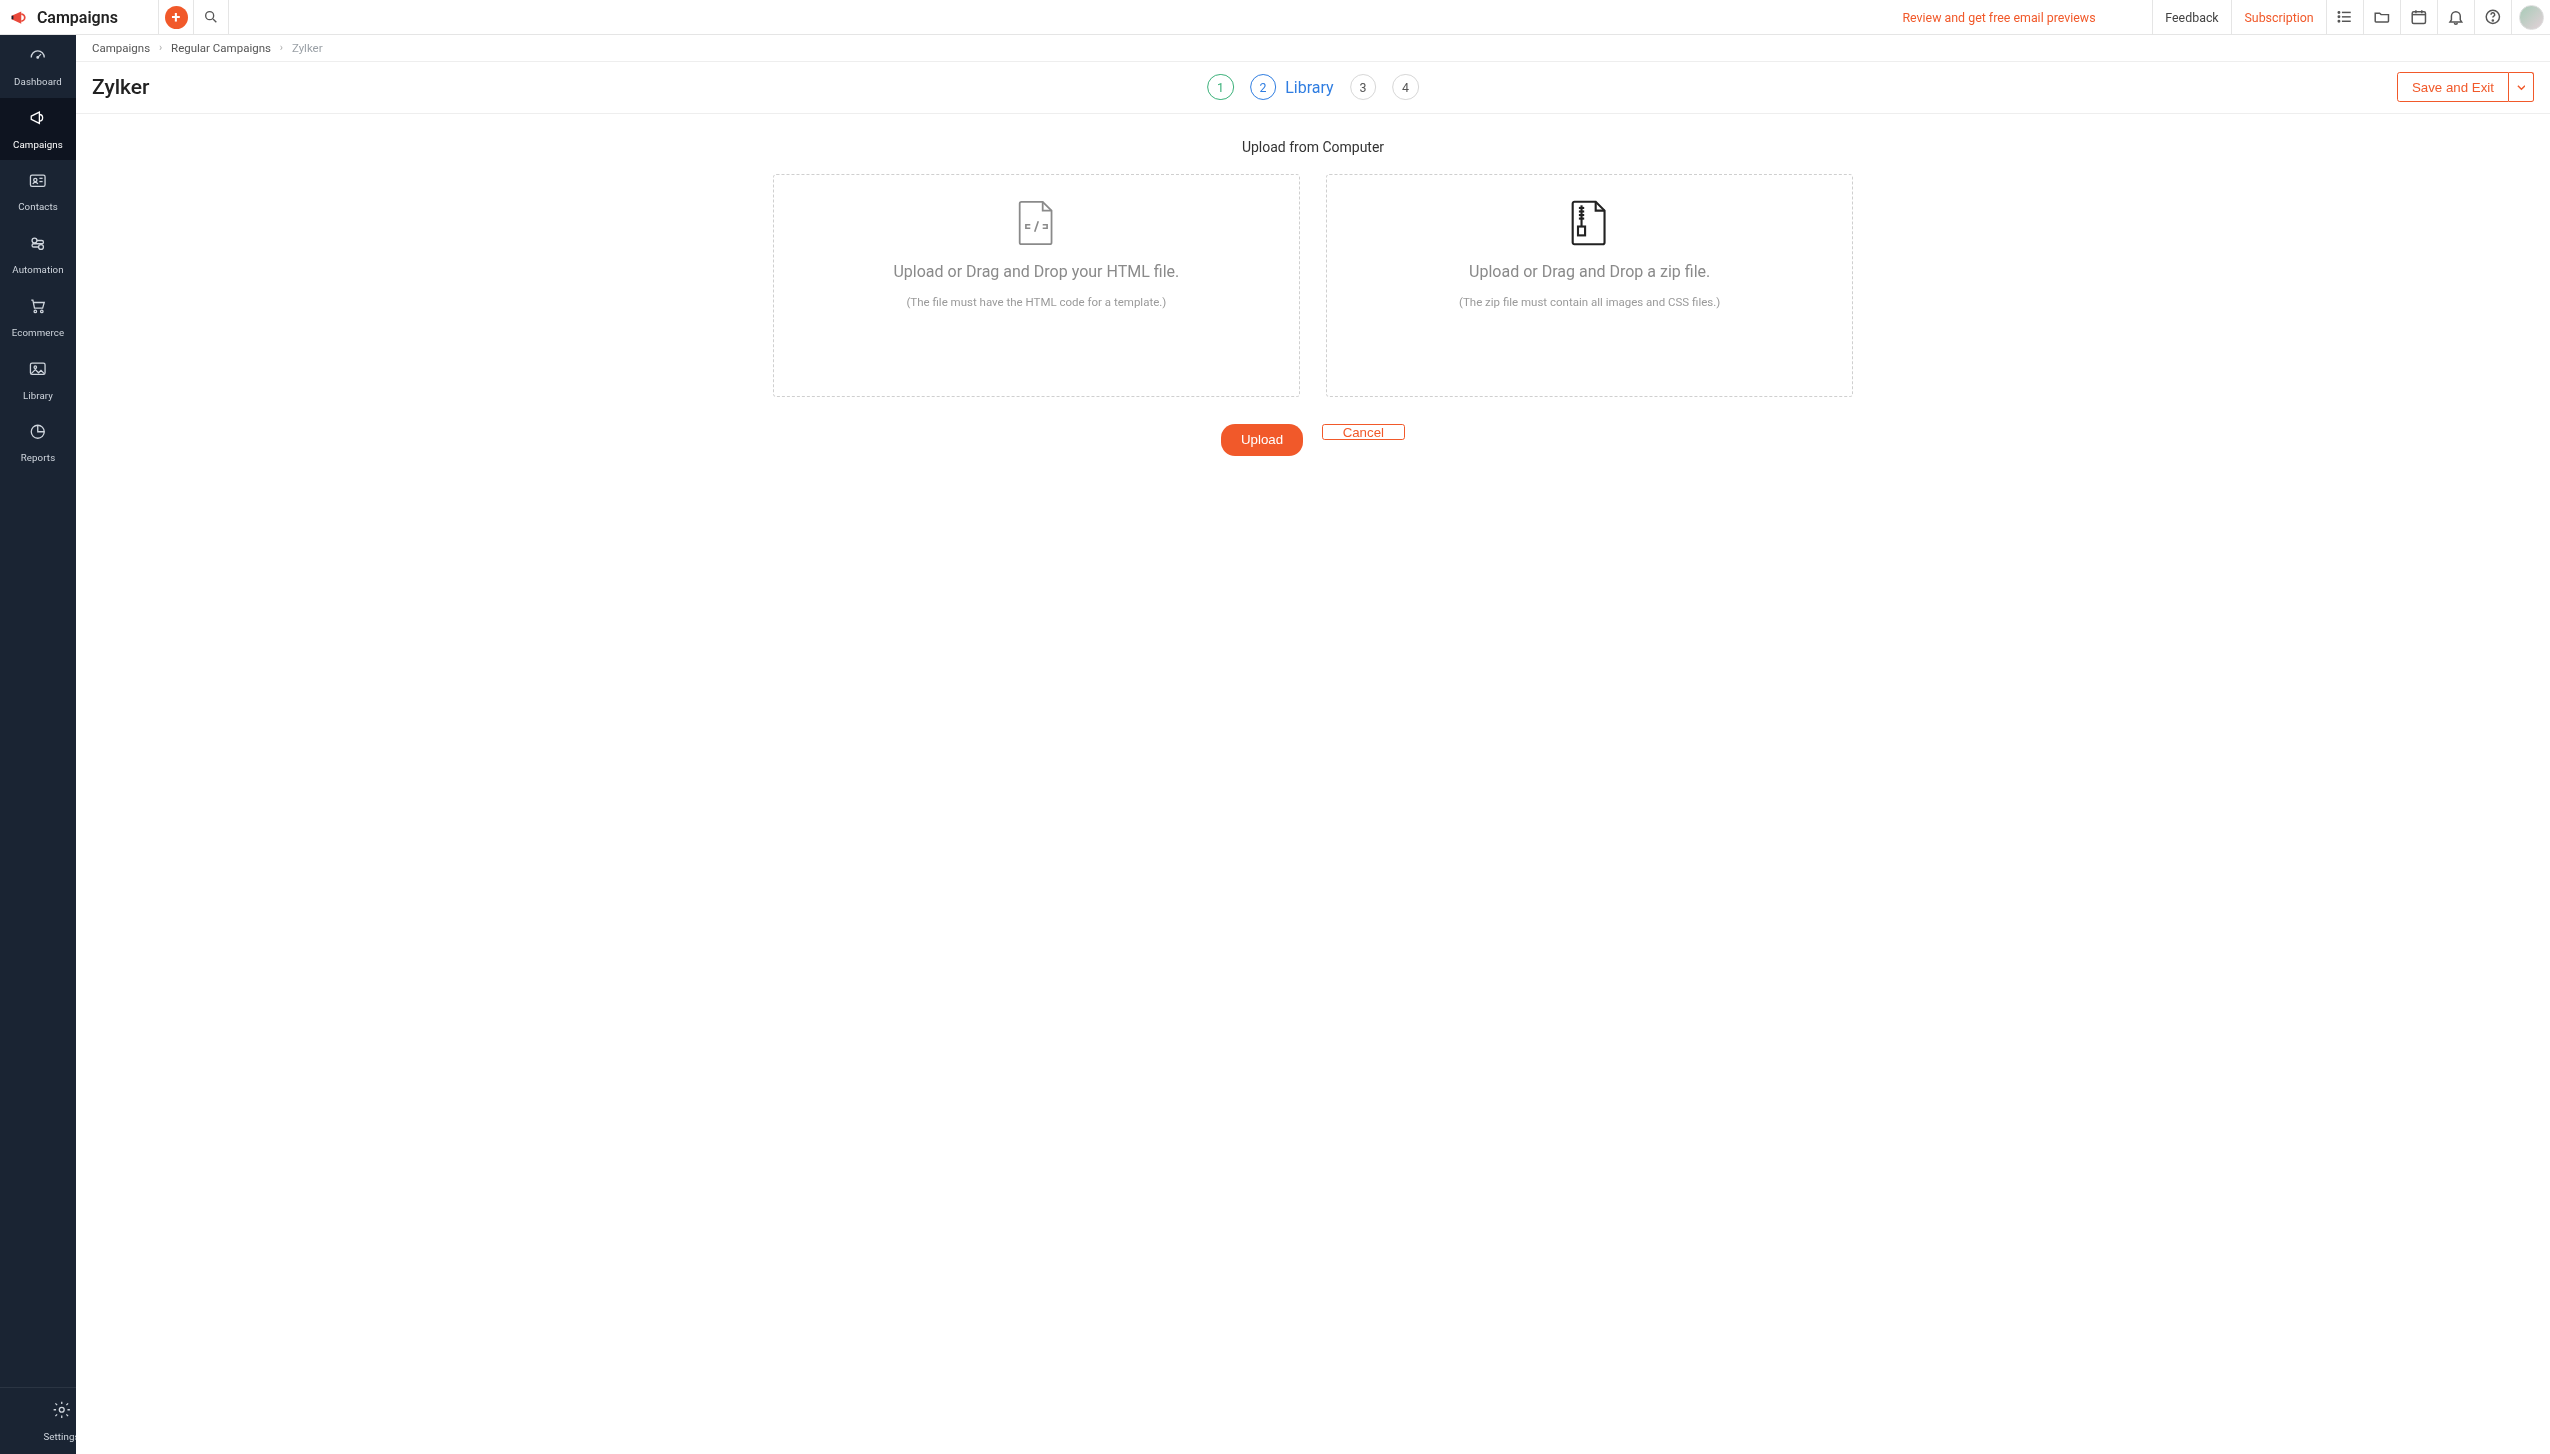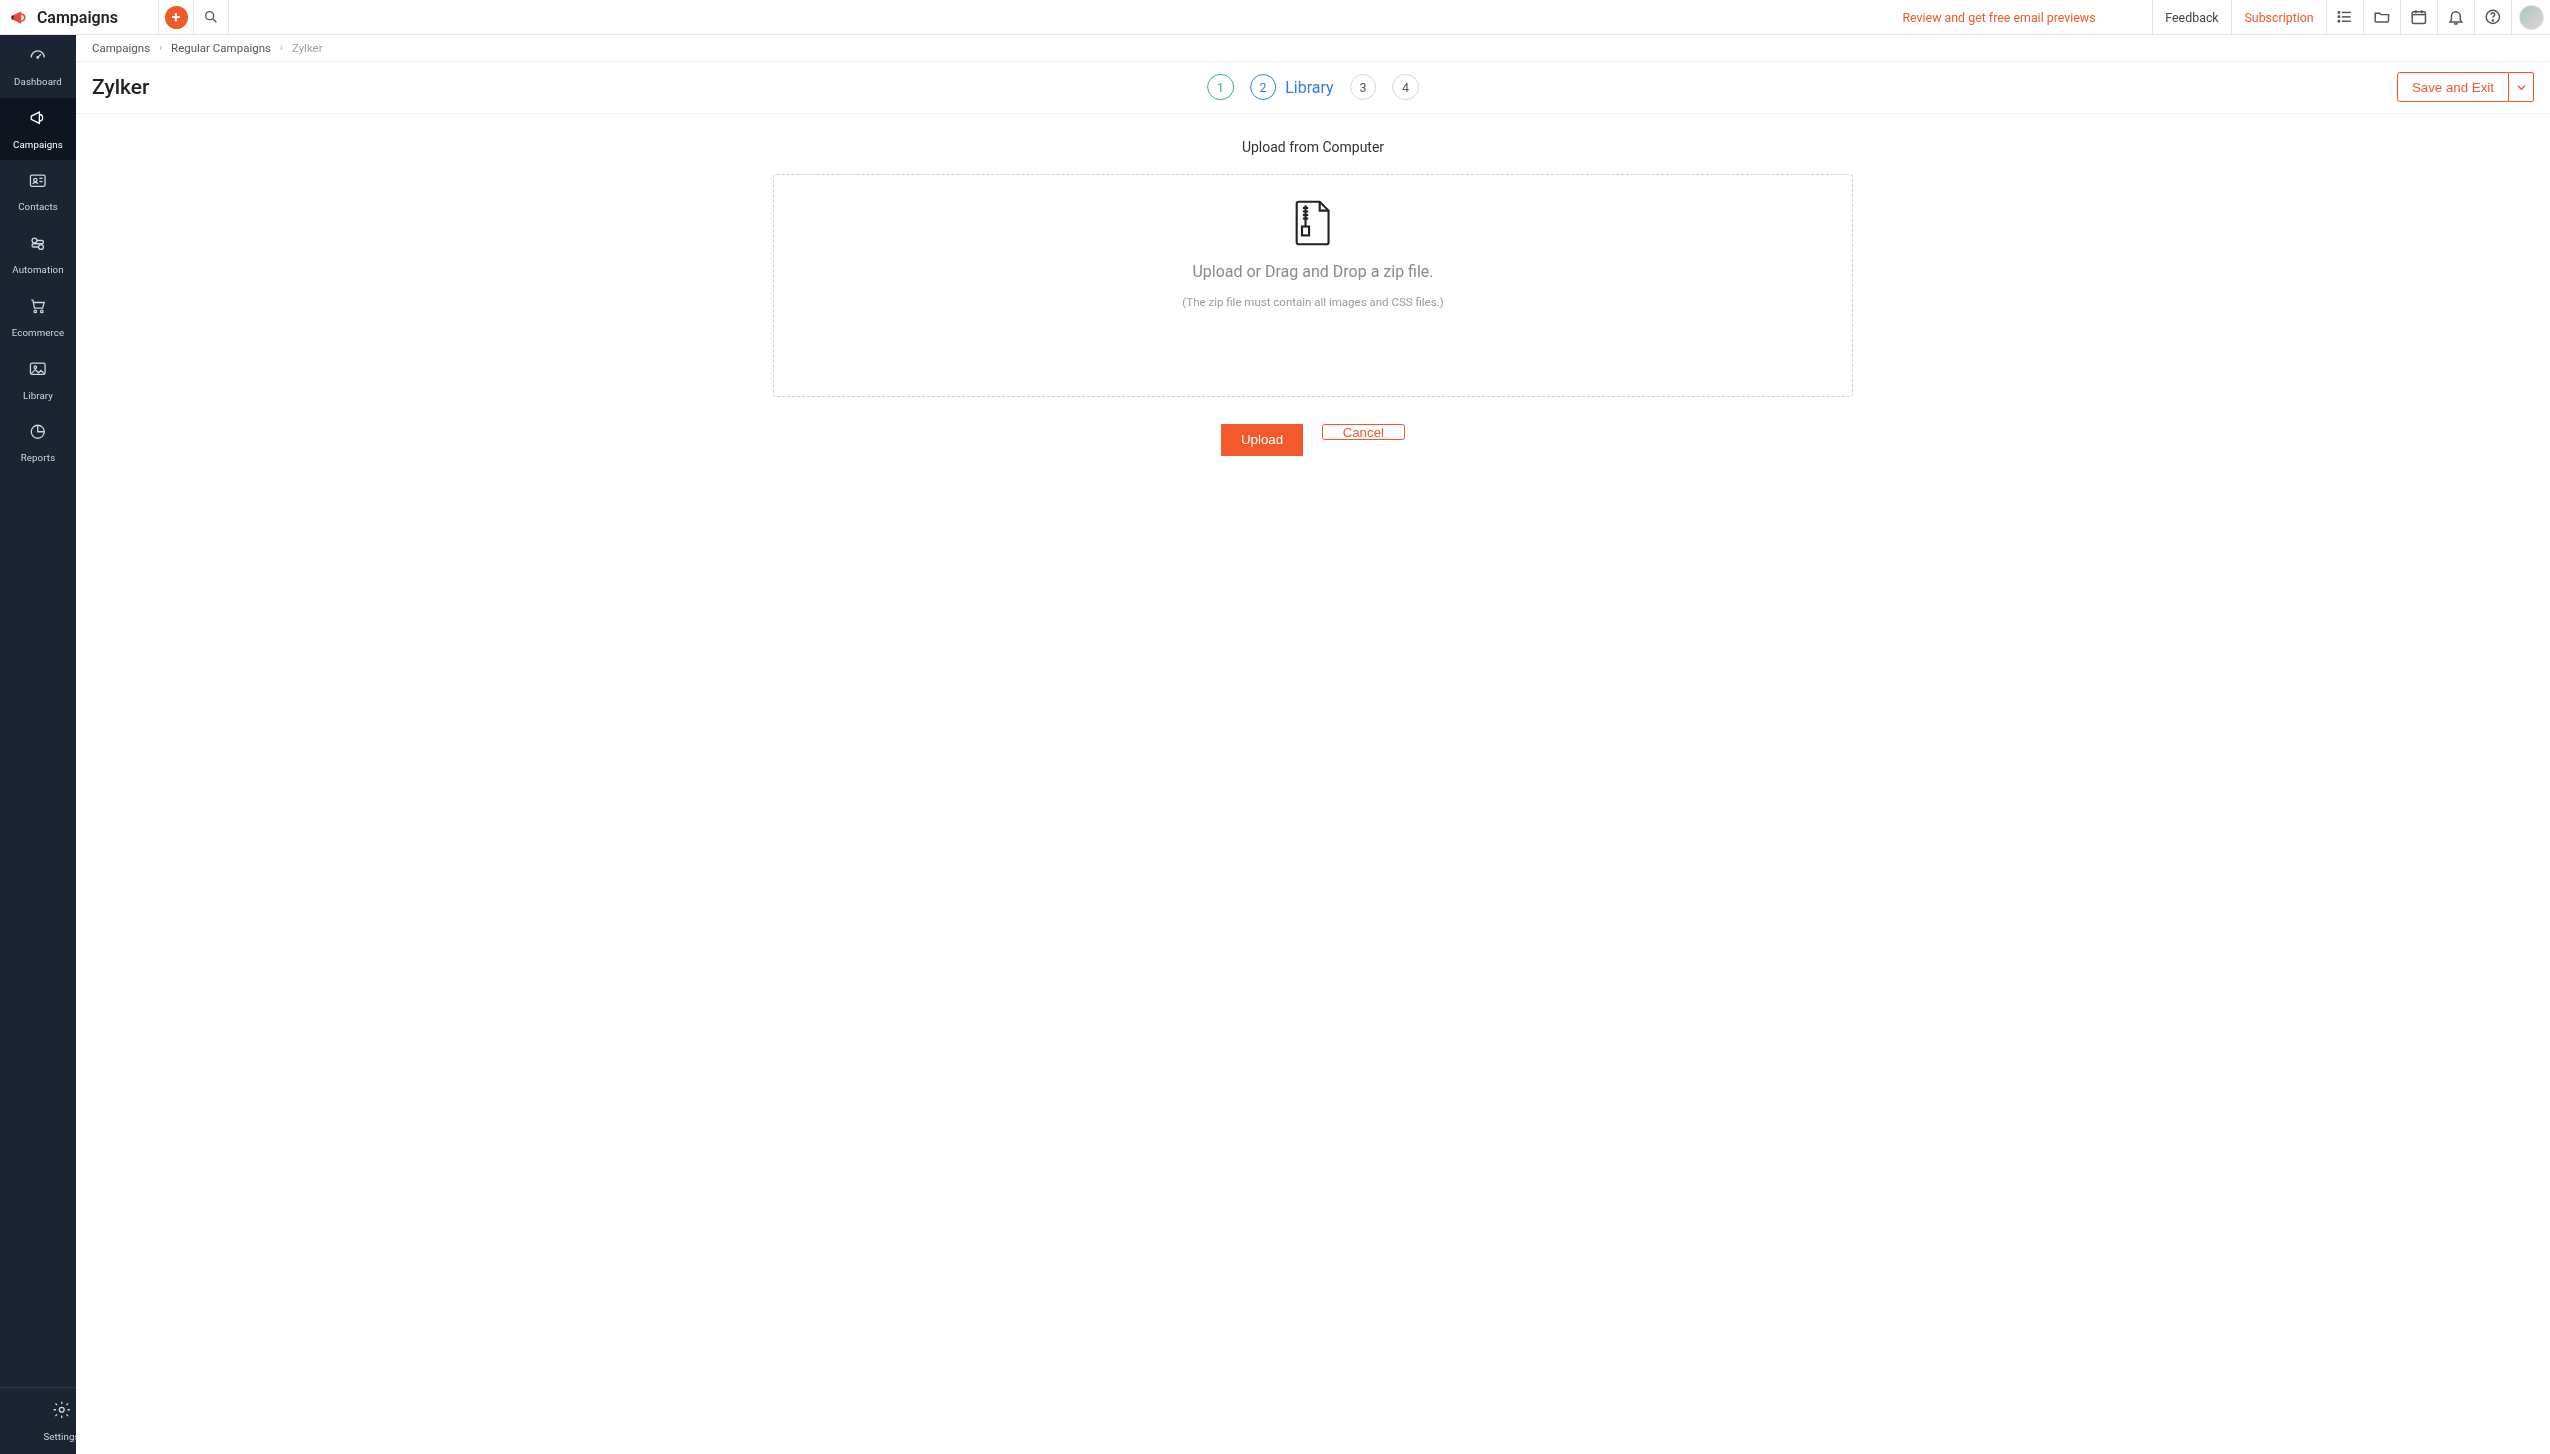--- a/index.html
+++ b/index.html
@@ -149,21 +149,21 @@
     padding-top:25px;
     cursor:pointer;
   }
   .dz-icon { color:#8a8a8a; margin-bottom:16px; }
   .dz-title { font-size:16px; color:#8a8a8a; margin-bottom:14px; font-weight:400; }
   .dz-sub { font-size:11.5px; color:#9a9a9a; }
 
   .btn-row { margin-top:26.6px; display:flex; gap:19.5px; }
   .btn-primary {
     background:#f1592a; color:#fff; border:none; height:32px; padding:0 19.5px;
-    font-size:13.3px; border-radius:1px; cursor:pointer;
+    font-size:13.3px; border-radius:14px; cursor:pointer;
   }
   .btn-secondary {
     background:#fff; color:#f1592a; border:0.9px solid #f1592a; height:16px; padding:0 19.5px;
     font-size:13.3px; border-radius:2.7px; cursor:pointer;
   }
 
   svg { display:block; }
 </style>
 </head>
 <body>
@@ -376,20 +376,31 @@
               </svg>
           </span>
         </button>
       </div>
     </div>
 
     <div class="page-body">
       <div class="section-title">Upload from Computer</div>
 
       <div class="drop-row">
+        <div class="dropzone">
+          <div class="dz-icon">
+            <svg width="41" height="46" viewBox="0 0 46 52" fill="none" stroke="#8a8a8a" stroke-width="2">
+              <path d="M6 2h24l10 10v36a2 2 0 0 1-2 2H6a2 2 0 0 1-2-2V4a2 2 0 0 1 2-2z"></path>
+              <path d="M30 2v10h10"></path>
+              <path d="M16 32l-5 0 0-4 5 0M30 28l5 0 0 4-5 0M21 36l4-12" stroke-width="1.8"></path>
+            </svg>
+          </div>
+          <div class="dz-title">Upload or Drag and Drop your HTML file.</div>
+          <div class="dz-sub">(The file must have the HTML code for a template.)</div>
+        </div>
 
         <div class="dropzone">
           <div class="dz-icon">
             <svg width="41" height="46" viewBox="0 0 46 52" fill="none" stroke="#222" stroke-width="2.4">
               <path d="M6 2h24l10 10v36a2 2 0 0 1-2 2H6a2 2 0 0 1-2-2V4a2 2 0 0 1 2-2z"></path>
               <path d="M30 2v10h10"></path>
               <line x1="14" y1="6" x2="14" y2="30"></line>
               <line x1="11" y1="9" x2="17" y2="9"></line>
                 <line x1="11" y1="13" x2="17" y2="13"></line>
               <line x1="11" y1="17" x2="17" y2="17"></line>

